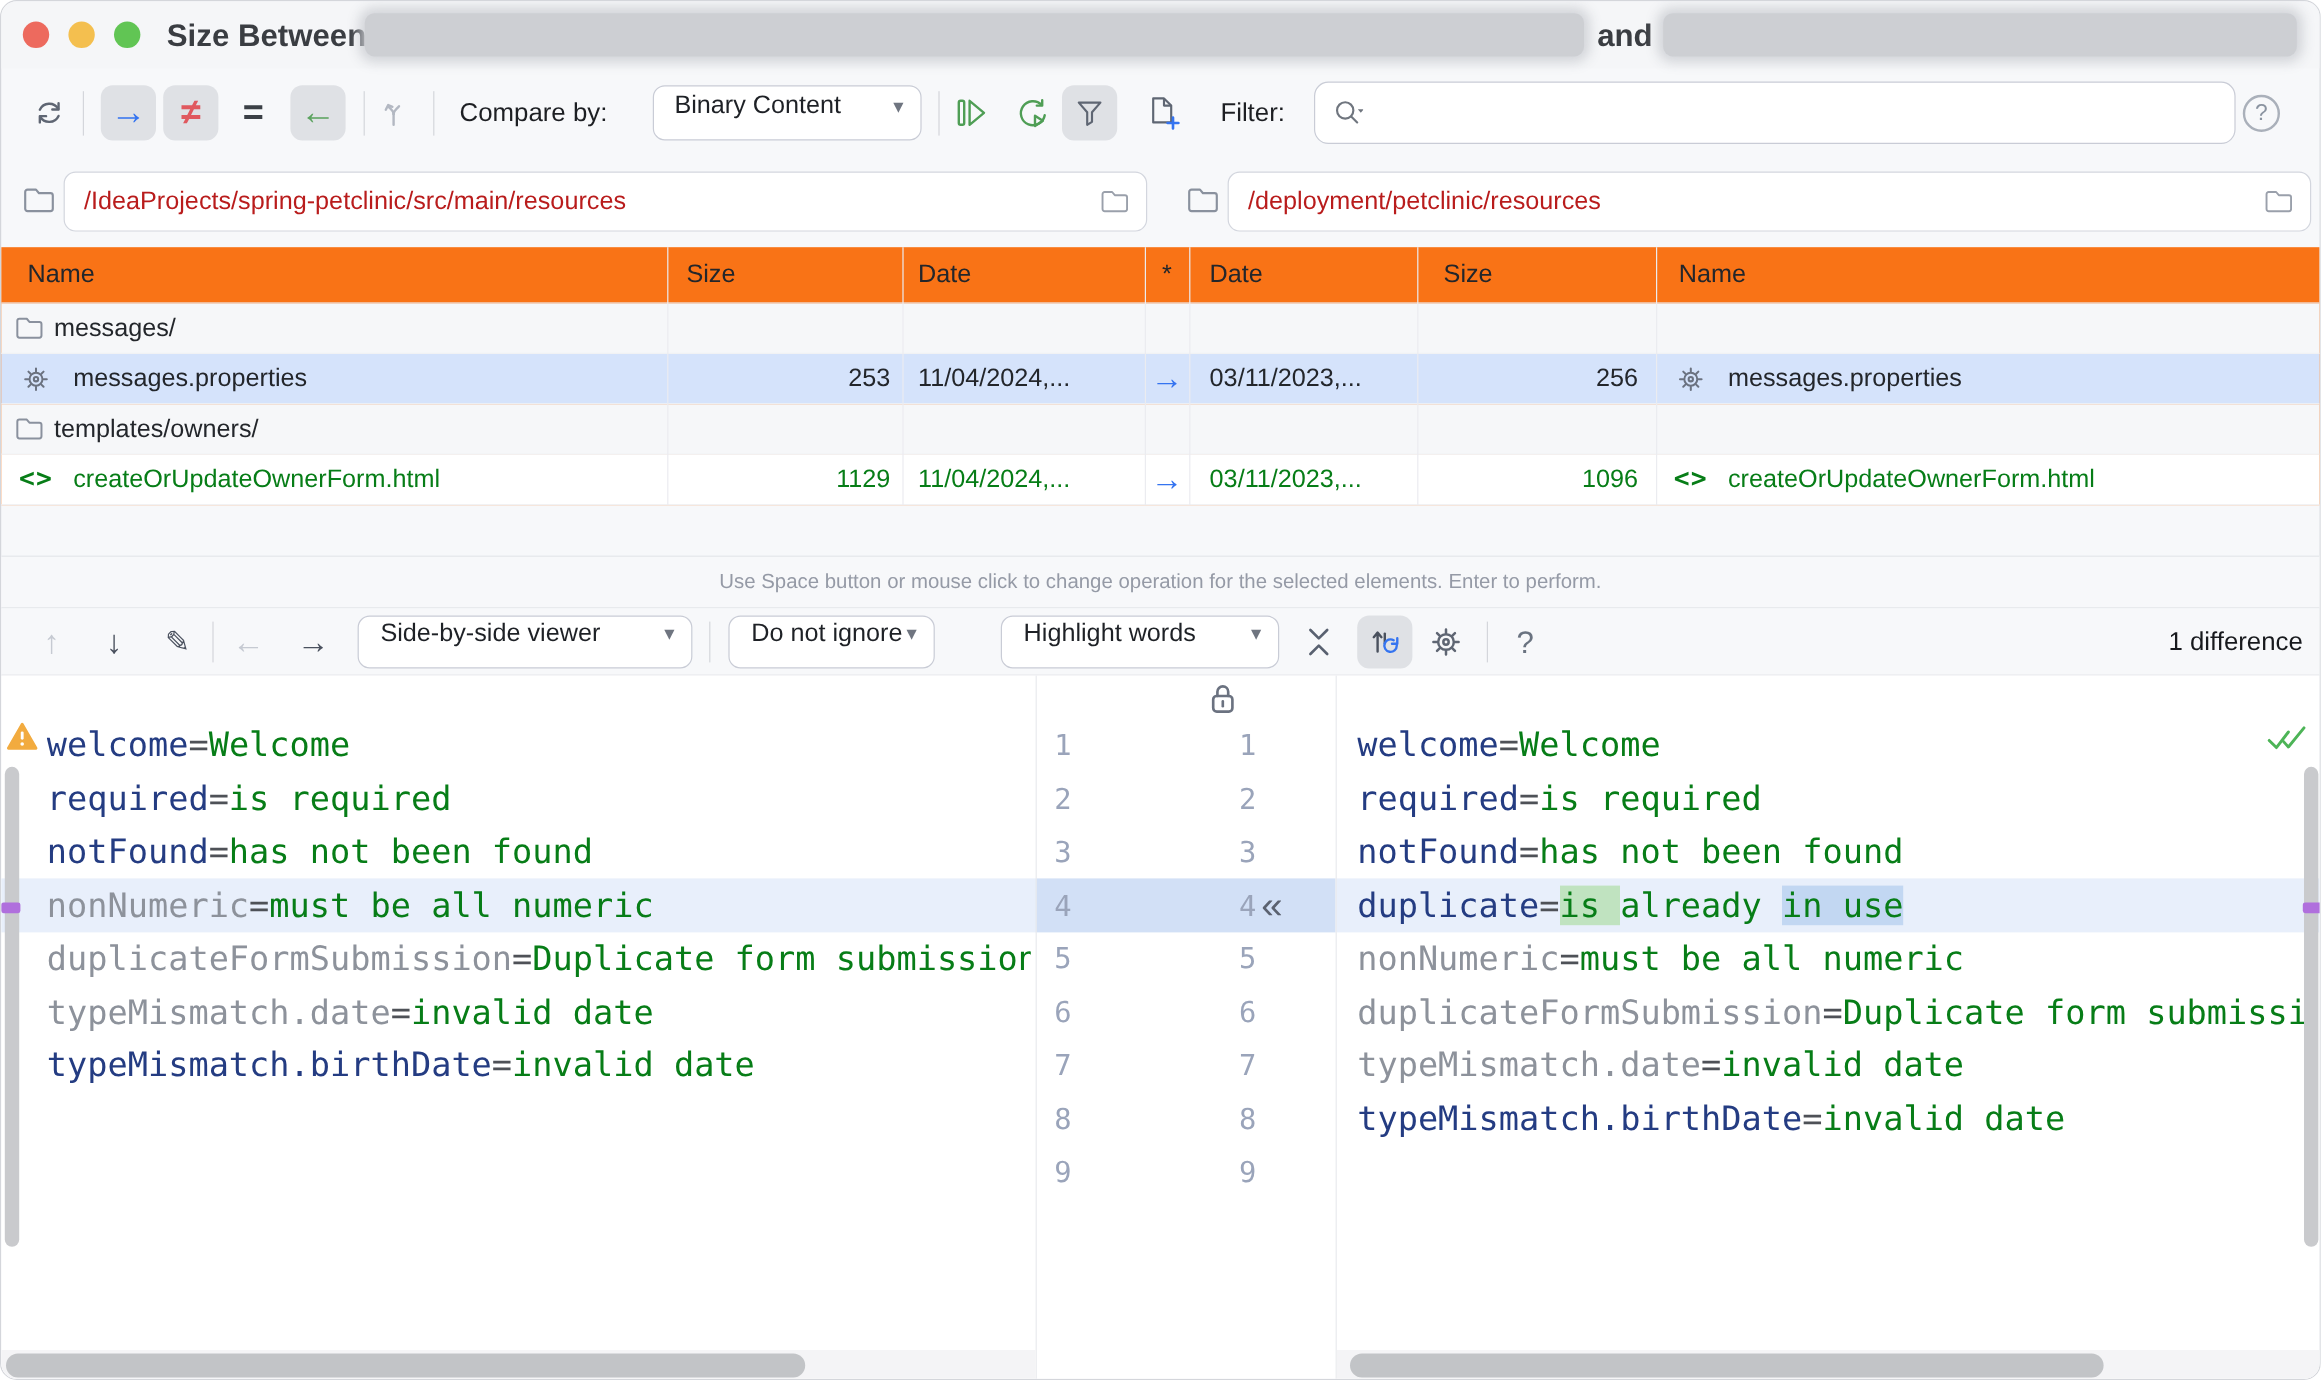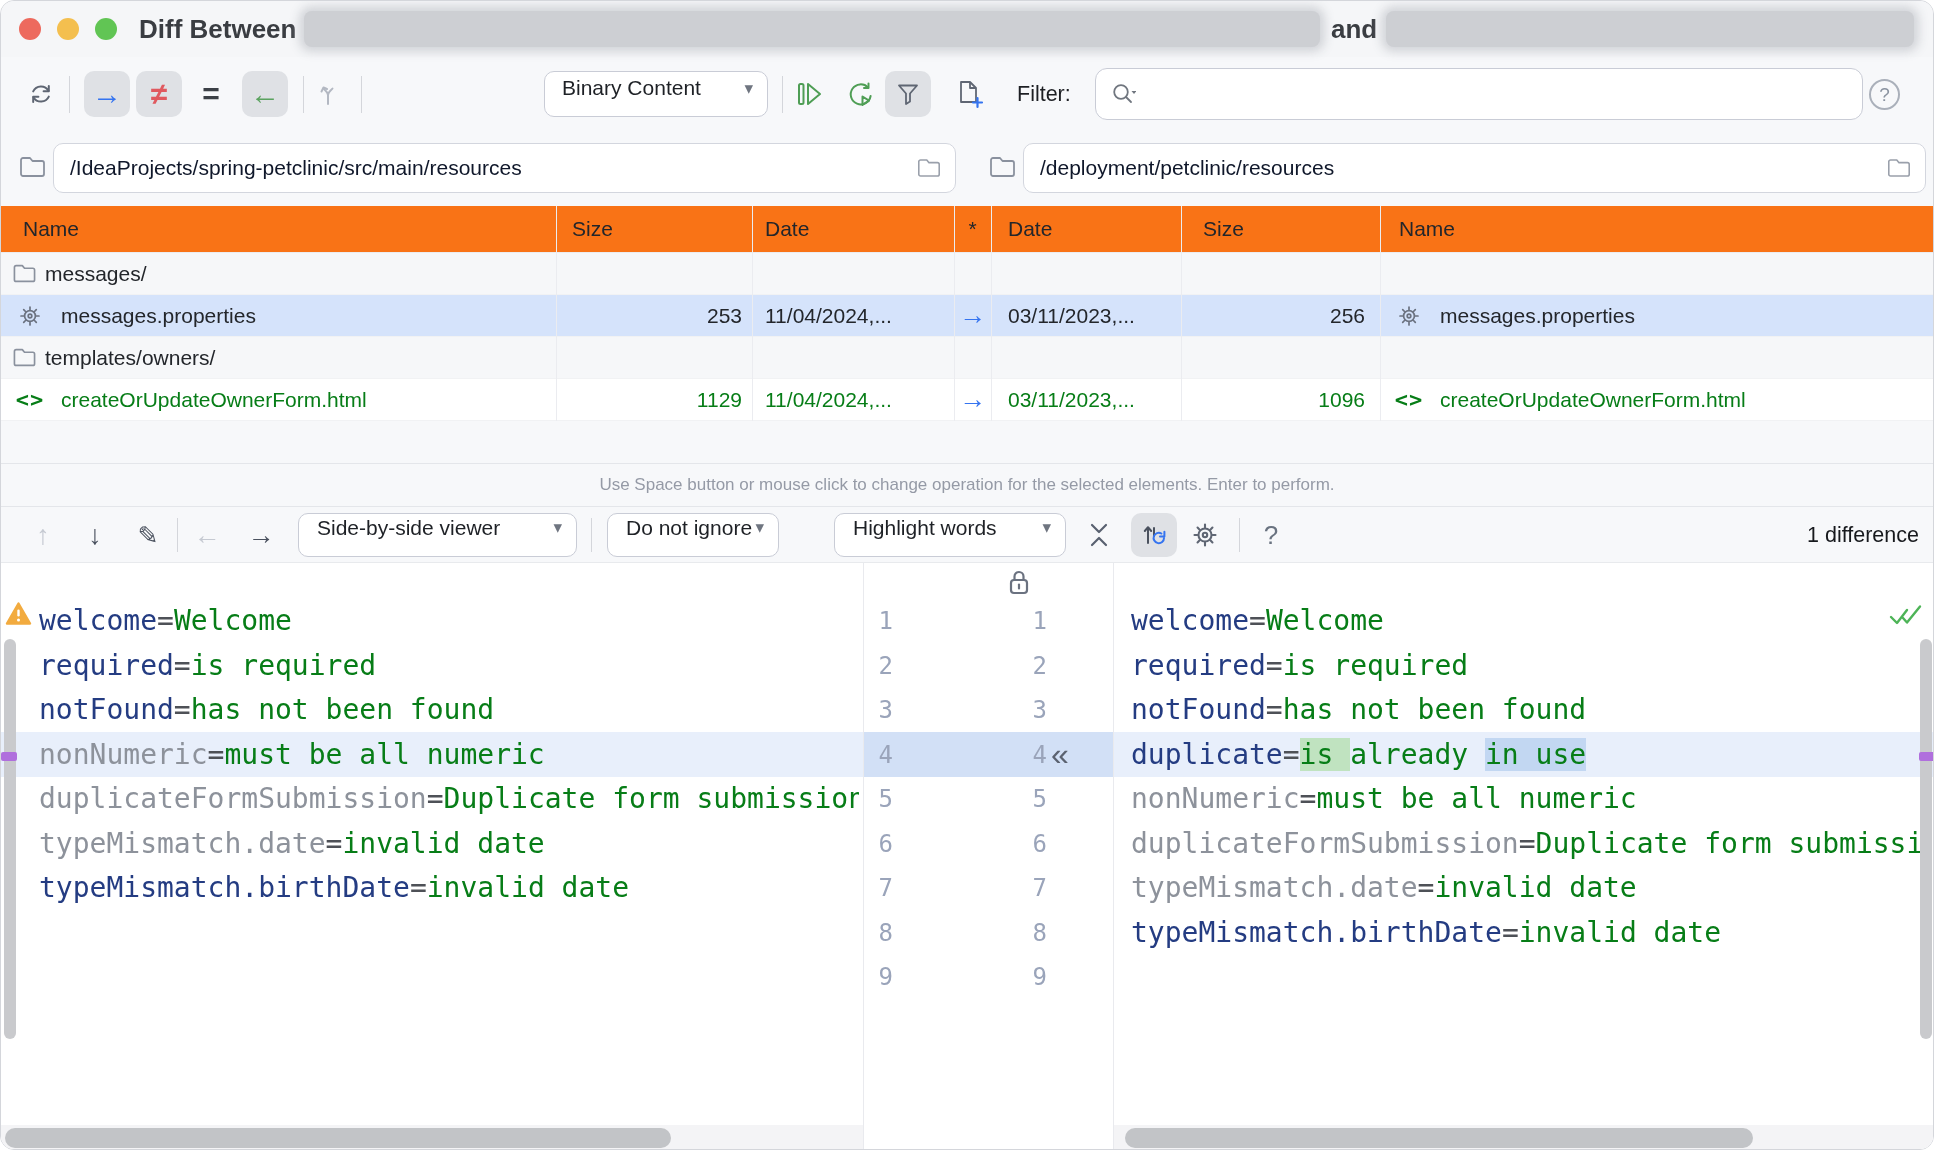--- a/index.html
+++ b/index.html
@@ -34,21 +34,21 @@
   .dropdown .dd-caret { color:#6f7580; font-size:17px; margin-left:auto; }
   .searchbox { position:absolute; left:1094px; top:11px; width:768px; height:52px; background:#fff;
                border:1px solid #c9ccd6; border-radius:12px; display:flex; align-items:center; padding-left:14px; }
   .helpring { position:absolute; left:1868px; top:22px; width:31px; height:31px; border:2px solid #aab0ba;
               border-radius:50%; color:#8a93a0; font-size:19px; text-align:center; line-height:27px; }
 
   
   .paths { position:absolute; left:0; top:130px; width:100%; height:75px; }
   .pathfield { position:absolute; top:12px; width:903px; height:50px; background:#fff; border:1px solid #d3d6de;
                border-radius:10px; display:flex; align-items:center; padding:0 14px 0 16px; }
-  .pathfield .ptext { font-size:21px; color:#0f172a; white-space:nowrap; flex:1; }
+  .pathfield .ptext { font-size:21px; color:#b91c1c; white-space:nowrap; flex:1; }
 
   
   .cmp-table { position:absolute; left:0; top:205px; width:100%; height:215px; background:#f97316; font-size:21px; color:#23262b; }
   .thead { position:relative; height:47px; border-bottom:1px solid #ebecf0; }
   .trow { position:relative; height:42px; border-bottom:1px solid #f1f2f4; background:#fff; }
   .trow.folder { background:#f6f7f9; }
   .trow.selected { background:#d5e3fb; }
   .trow.green, .trow.green .cell { color:#077d17; }
   .cell { position:absolute; top:0; bottom:0; display:flex; align-items:center; overflow:hidden; white-space:nowrap; }
   .c1 { left:0; width:555px; } .c2 { left:555px; width:196px; justify-content:flex-end; padding-right:10px; }
@@ -101,21 +101,21 @@
 </style>
 </head>
 <body>
 
 <div class="window">
 
   <div class="titlebar">
     <span class="light red"></span>
     <span class="light yellow"></span>
     <span class="light green"></span>
-    <span class="title-text" style="left:138px">Diff Between</span>
+    <span class="title-text" style="left:138px">Size Between</span>
     <span class="blur" style="left:303px;width:1016px"></span>
     <span class="title-text" style="left:1330px">and</span>
     <span class="blur" style="left:1385px;width:528px"></span>
   </div>
 
   <div class="toolbar">
     <div class="dt-icon" style="left:27px;width:26px;height:74px">
       <svg width="26" height="26" viewBox="0 0 26 26" fill="none" stroke="#5f6673" stroke-width="2" stroke-linecap="round" stroke-linejoin="round">
         <path d="M5.2 10.4 a8.6 8.6 0 0 1 15.3 -0.6"></path>
           <path d="M20.8 5 v5.2 h-5.2"></path>
@@ -139,20 +139,21 @@
     <div class="tsep" style="left:302px"></div>
     <div class="dt-icon" style="left:313px;width:28px;height:74px">
       <svg width="26" height="26" viewBox="0 0 26 26" fill="none" stroke="#b3b8c2" stroke-width="2" stroke-linecap="round" stroke-linejoin="round">
         <path d="M13 23 V14"></path>
           <path d="M13 14 C13 11 10.5 10 8.5 7.5"></path>
           <path d="M13 14 C13 11 15.5 10 17.5 7.5"></path>
         <path d="M6.5 10.5 L8.5 6.5 L12 8"></path>
       </svg>
     </div>
     <div class="tsep" style="left:360px"></div>
+    <span class="tlabel" style="left:382px">Compare by:</span>
     <div class="dropdown" style="left:543px;top:14px;width:224px;height:46px;padding:0 14px 12px 17px">
       <span class="dd-text">Binary Content</span>
       <span class="dd-caret">▾</span>
     </div>
     <div class="tsep" style="left:781px"></div>
     <div class="dt-icon" style="left:793px;width:30px;height:74px">
       <svg width="28" height="26" viewBox="0 0 28 26" fill="none" stroke="#4f9e55" stroke-width="2" stroke-linecap="round" stroke-linejoin="round">
         <rect x="4" y="3" width="4.5" height="20" rx="1.5"></rect>
           <path d="M13 3 L25 13 L13 23 Z"></path>
       </svg>

